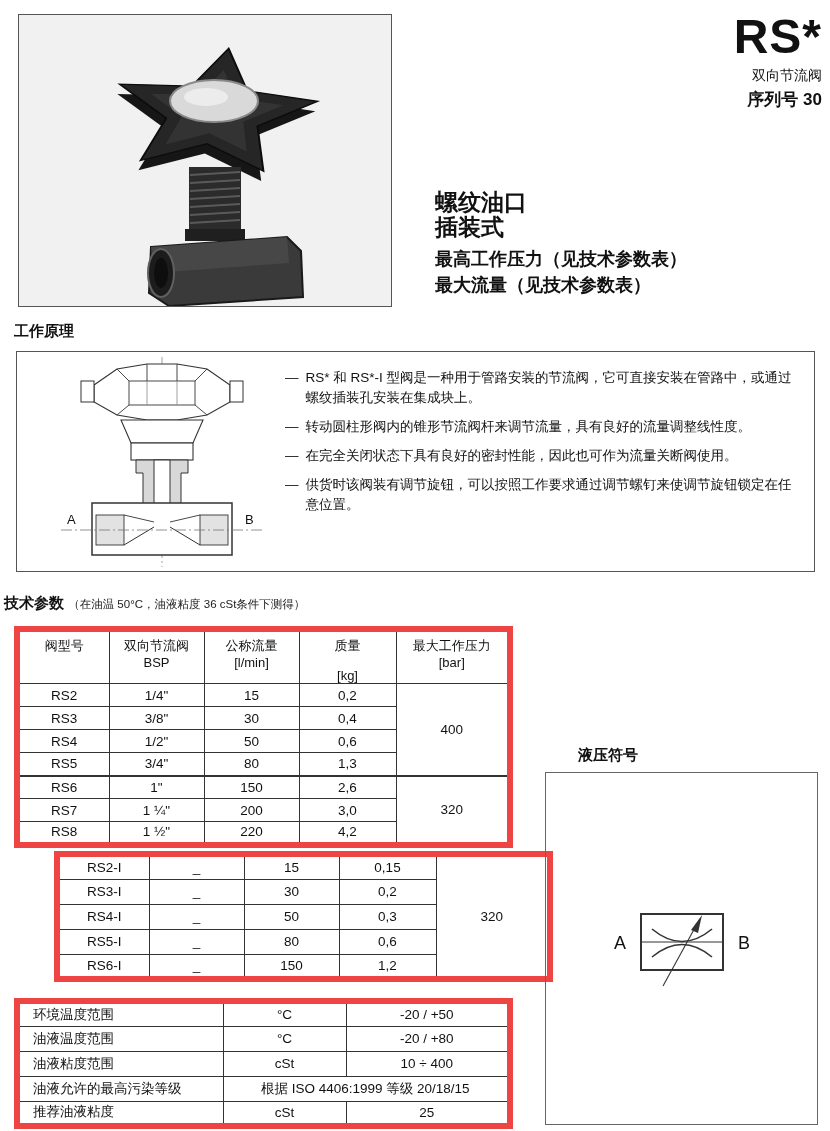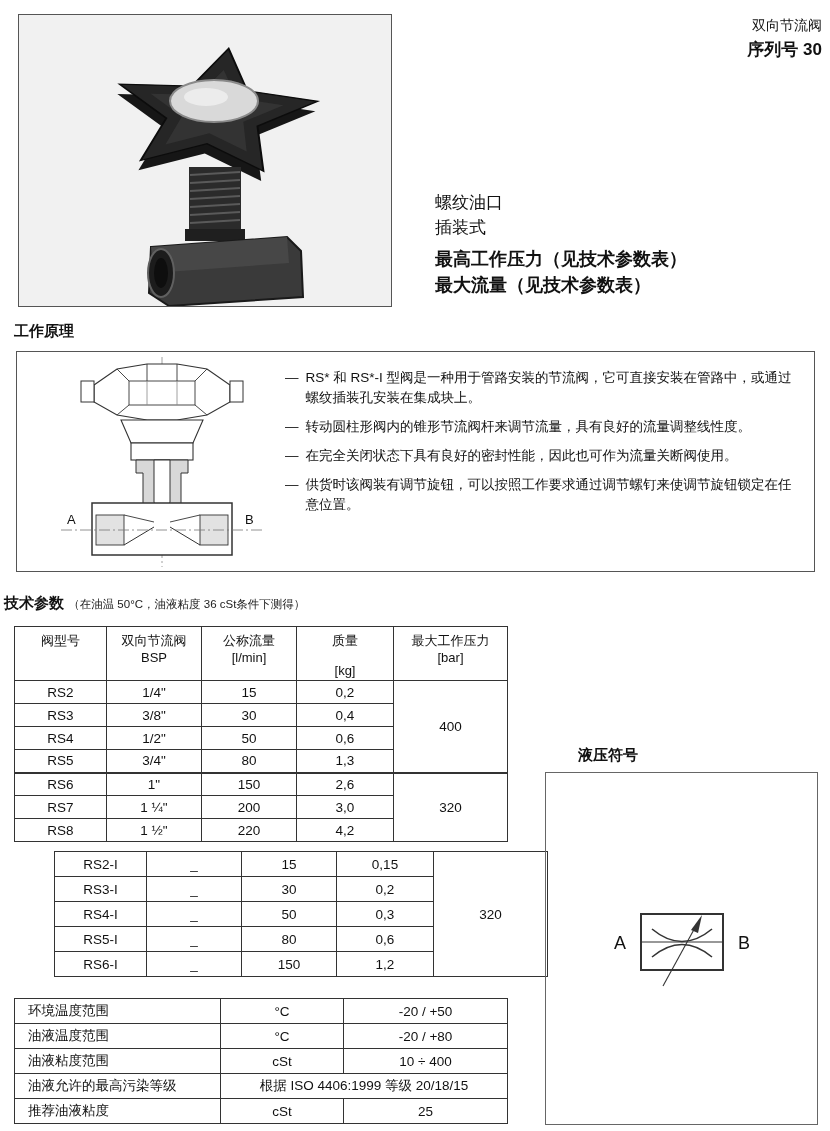--- a/index.html
+++ b/index.html
@@ -9,37 +9,37 @@
   
   .photo-box{left:18px;top:14px;width:374px;height:293px;border:1px solid #555;background:#f1f1f1;box-sizing:border-box;}
 
   
   .brand{right:8px;top:12px;text-align:right;}
   .brand .series{font-size:48px;font-weight:bold;line-height:50px;letter-spacing:1px;}
   .brand .subtitle{font-size:14px;font-weight:normal;line-height:27px;}
   .brand .serial{font-size:17px;font-weight:bold;line-height:22px;}
 
   
-  .intro-a{left:435px;top:190px;font-size:17px;font-weight:normal;line-height:25px;}
+  .intro-a{left:435px;top:190px;font-size:23px;font-weight:bold;line-height:25px;}
   .intro-b{left:435px;top:246px;font-size:18px;font-weight:bold;line-height:26px;}
 
   
   .sec-title{font-size:15px;font-weight:bold;}
   .sec-note{font-size:11.5px;font-weight:normal;color:#222;}
 
   .principle-title{left:14px;top:322px;}
   .principle-box{left:16px;top:351px;width:799px;height:221px;border:1px solid #555;box-sizing:border-box;}
   .bullets{position:absolute;left:268px;top:16px;width:512px;}
   .bullet{display:flex;gap:7px;margin-bottom:9px;font-size:13.5px;line-height:20px;}
   .bullet .dash{flex:0 0 auto;}
 
   .tech-title{left:4px;top:594px;}
 
   table{border-collapse:collapse;table-layout:fixed;}
-  .ttable{border:1px solid #ef4444;}
+  .ttable{border:6px solid #ef4444;}
   .ttable th,.ttable td{border:1px solid #333;font-weight:normal;padding:0 2px;box-sizing:border-box;}
   .ttable th{vertical-align:top;padding-top:5px;font-size:13px;font-weight:normal;}
   .ttable td{text-align:center;font-size:13.5px;height:23px;}
   .t1{left:14px;top:626px;width:493px;}
   .t1 thead th{height:54px;text-align:center;}
   .t2{left:14px;top:851px;width:493px;margin-left:40px;}
   .t2 td{height:25px;}
   .t3{left:14px;top:998px;width:493px;border-radius:14px;}
   .t3 td{height:25px;font-size:13.5px;}
   .t3 td.lbl{text-align:left;padding-left:13px;}
@@ -81,20 +81,21 @@
     <rect x="166" y="214" width="60" height="12" fill="#1f1f1f"></rect>
 
     <path d="M 132 232 L 268 222 L 282 236 L 284 282 L 150 291 L 130 278 Z" fill="#3a3a3a" stroke="#1a1a1a" stroke-width="2"></path>
     <path d="M 132 232 L 268 222 L 270 248 L 134 258 Z" fill="#474747"></path>
     <ellipse cx="142" cy="258" rx="13" ry="24" fill="#1c1c1c" stroke="#606060" stroke-width="2"></ellipse>
     <ellipse cx="142" cy="258" rx="7" ry="15" fill="#0e0e0e"></ellipse>
   </svg>
 </div>
 
 <div class="abs brand">
+  <div class="series">RS*</div>
   <div class="subtitle">双向节流阀</div>
   <div class="serial">序列号 30</div>
 </div>
 
 <div class="abs intro-a">
   <div>螺纹油口</div>
   <div>插装式</div>
 </div>
 <div class="abs intro-b">
   <div>最高工作压力（见技术参数表）</div>

